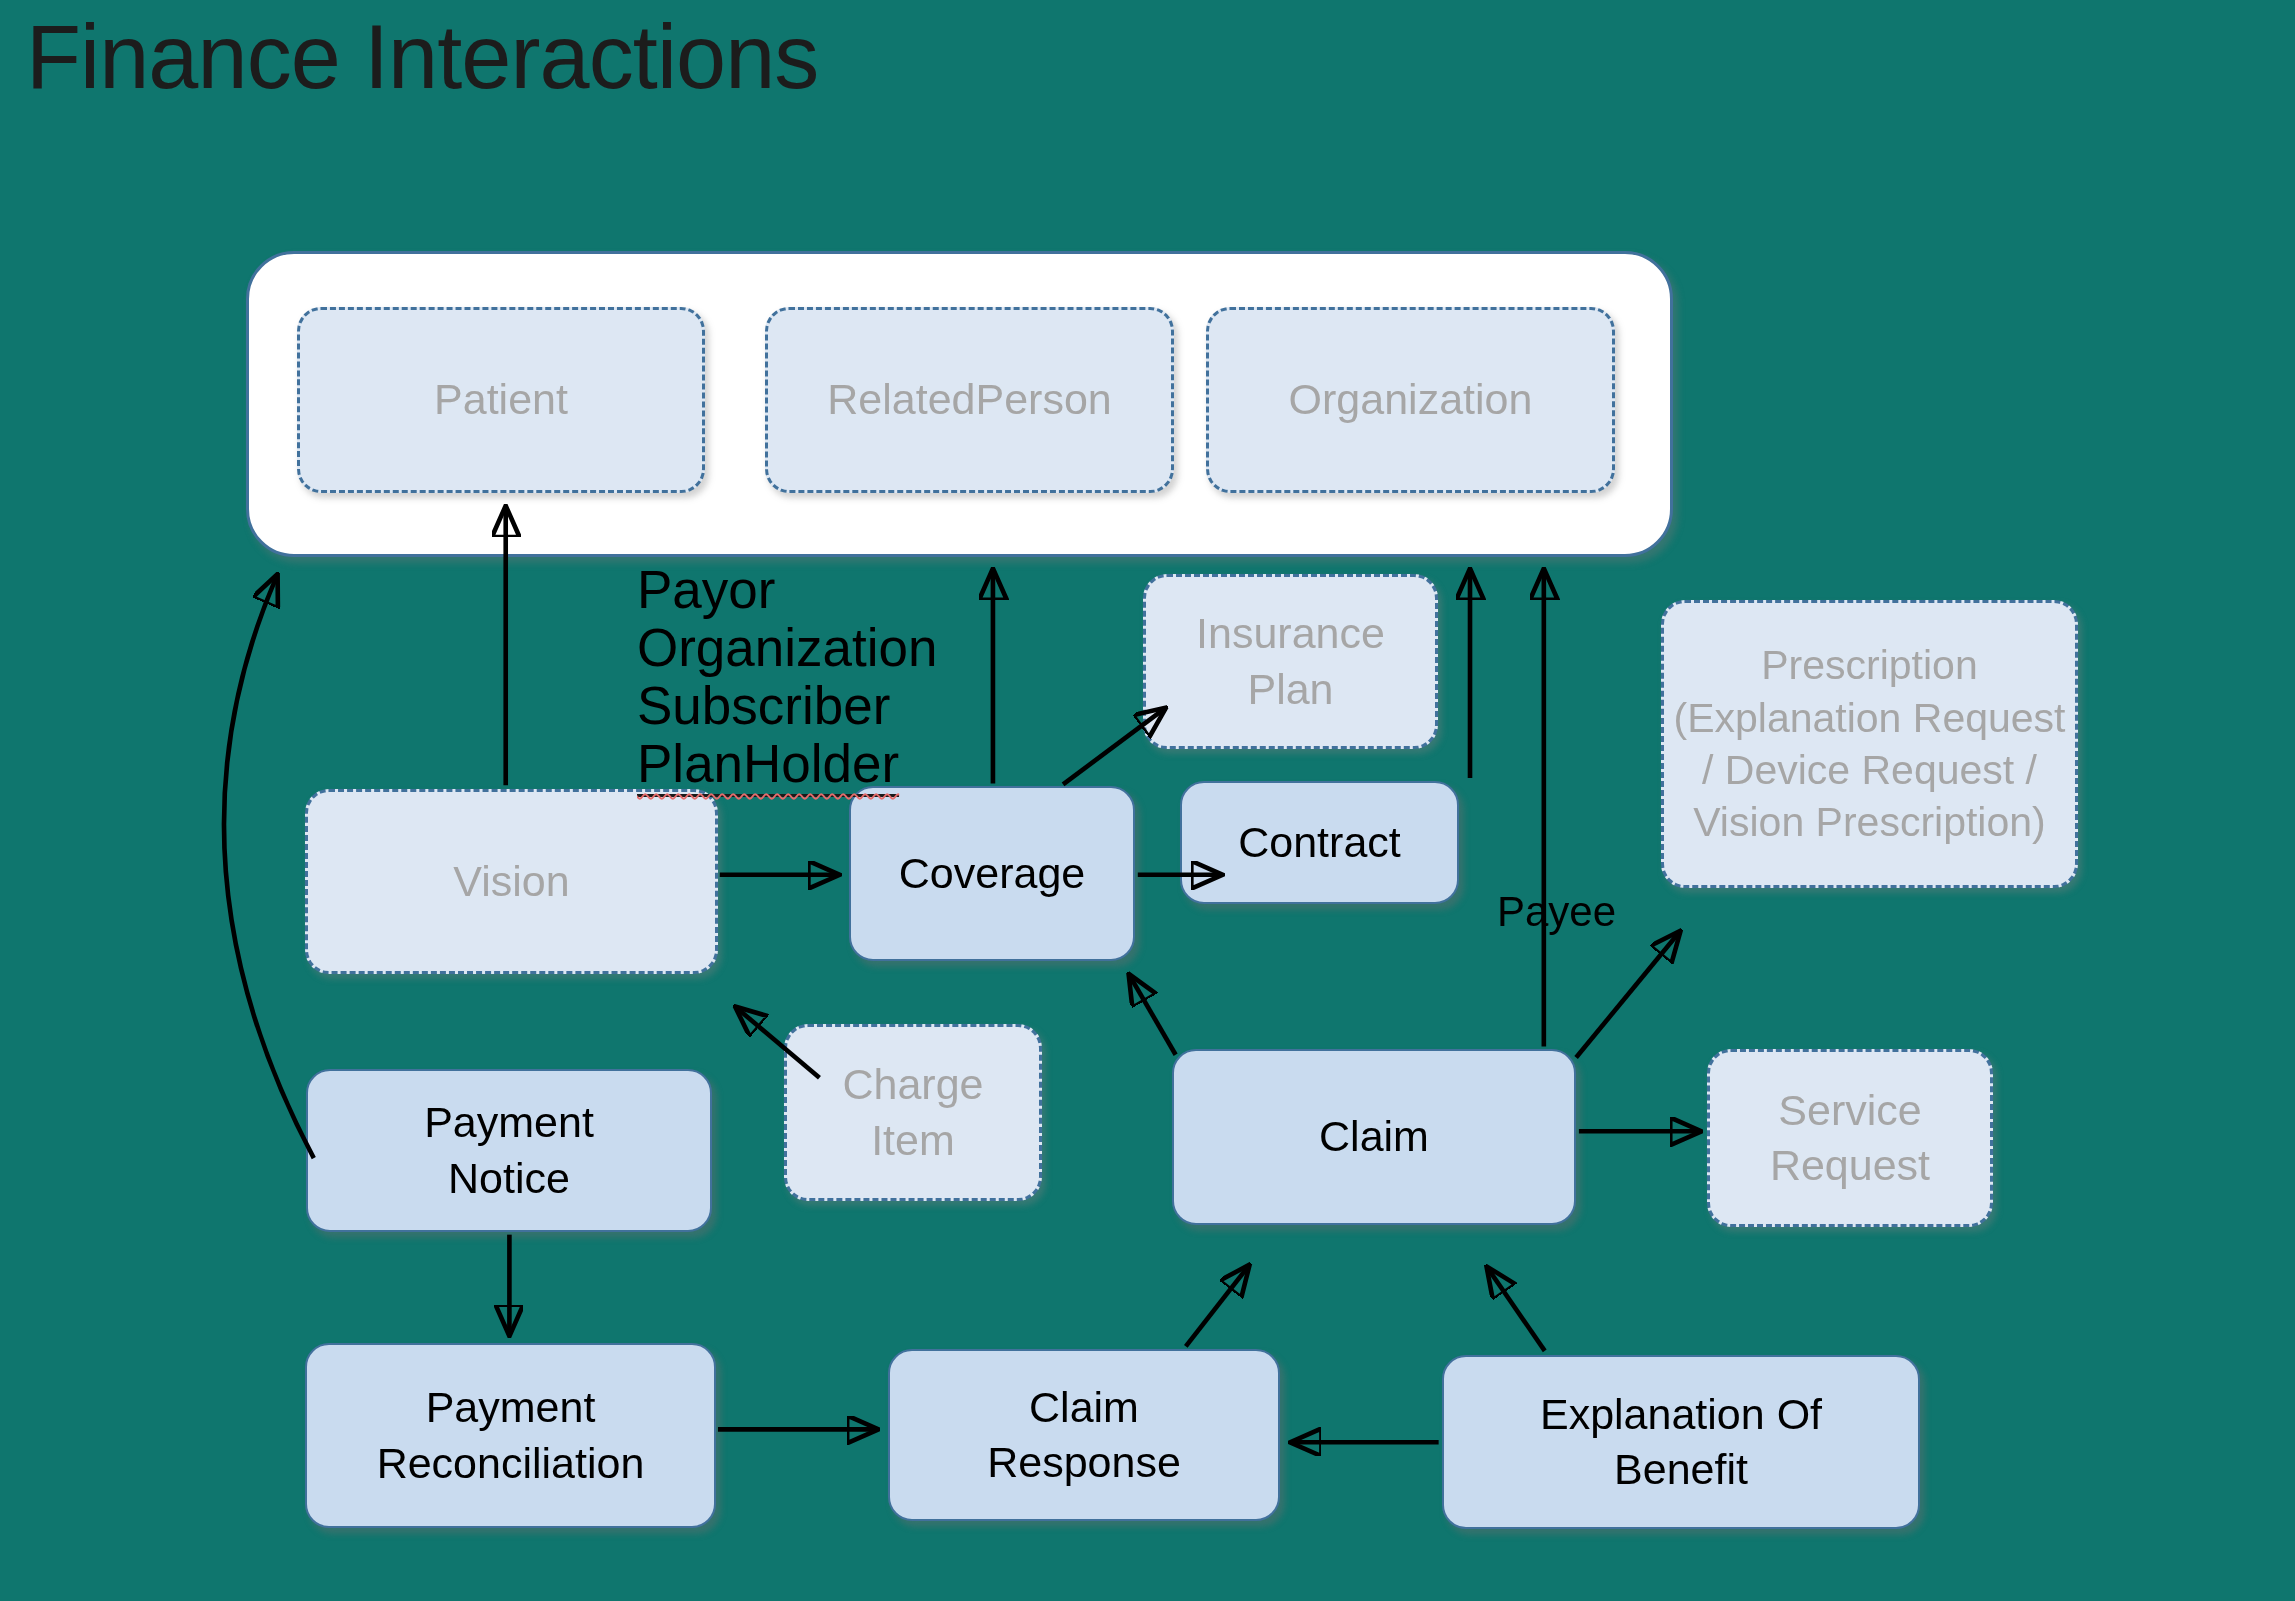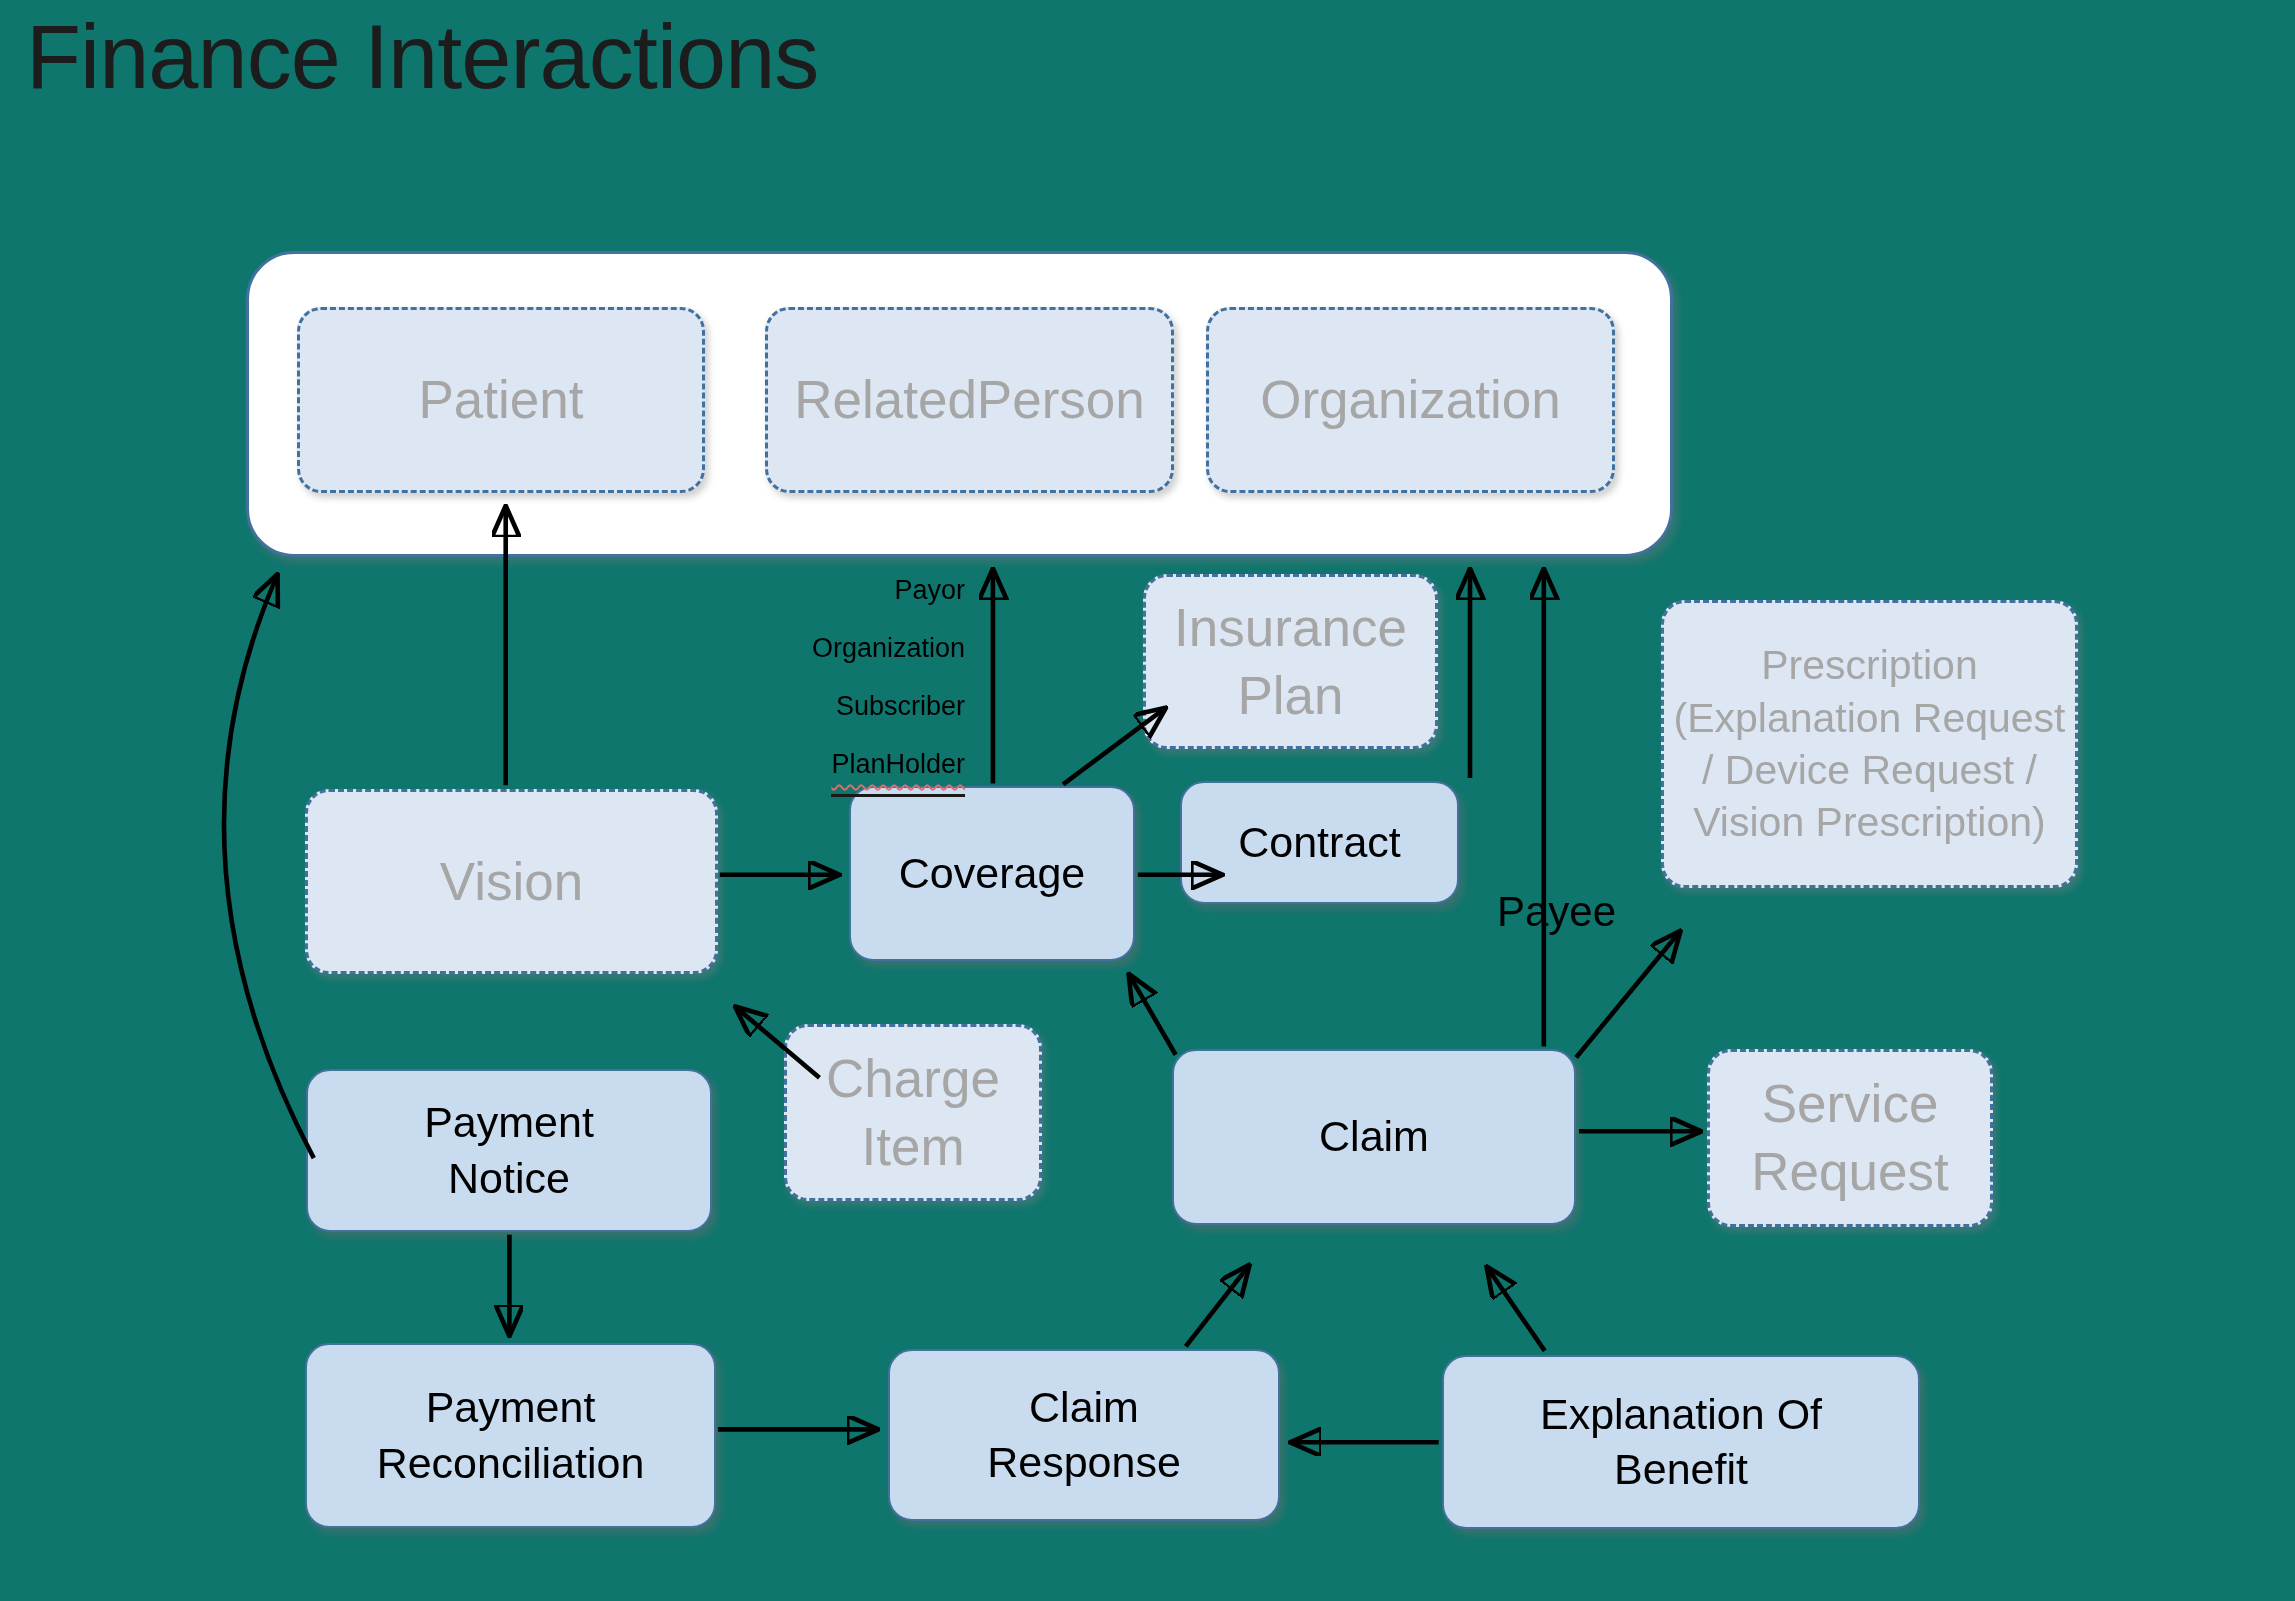--- a/index.html
+++ b/index.html
@@ -23,21 +23,21 @@
     position:absolute;display:flex;align-items:center;justify-content:center;
     text-align:center;border-radius:24px;white-space:pre-line;
     line-height:1.28;box-sizing:border-box;
   }
   .node.solid{
     background:#c9dbef;border:2.8px solid #41719c;color:#000000;
     font-size:43px;box-shadow:4.6px 5.5px 6.5px rgba(110,110,110,.40);
   }
   .node.dashed{
     background:#dde7f3;border:3.7px dashed #41719c;color:#a6a6a6;
-    font-size:53px;box-shadow:3.7px 4.6px 6.5px rgba(130,130,130,.35);
+    font-size:43px;box-shadow:3.7px 4.6px 6.5px rgba(130,130,130,.35);
   }
 
   #box-patient{left:297px;top:307px;width:408px;height:186px;}
   #box-related-person{left:765px;top:307px;width:409px;height:186px;}
   #box-organization{left:1206px;top:307px;width:409px;height:186px;}
   #box-insurance-plan{left:1143px;top:574px;width:295px;height:175px;}
   #box-prescription{left:1661px;top:600px;width:417px;height:288px;font-size:41px;}
   #box-account{left:305px;top:789px;width:413px;height:185px;}
   #box-coverage{left:849px;top:786px;width:286px;height:175px;}
   #box-contract{left:1180px;top:781px;width:279px;height:123px;}
@@ -45,21 +45,21 @@
   #box-claim{left:1172px;top:1049px;width:404px;height:176px;}
   #box-service-request{left:1707px;top:1049px;width:286px;height:178px;}
   #box-payment-notice{left:306px;top:1069px;width:406px;height:163px;}
   #box-payment-reconciliation{left:305px;top:1343px;width:411px;height:185px;}
   #box-claim-response{left:888px;top:1349px;width:392px;height:172px;}
   #box-explanation-of-benefit{left:1442px;top:1355px;width:478px;height:174px;}
 
   
   .roles-label{
     position:absolute;left:637px;top:561px;width:328px;
-    text-align:right;font-size:27px;line-height:58px;color:#000000;
+    text-align:left;font-size:53px;line-height:58px;color:#000000;
   }
   .roles-label .line{display:block;}
   .roles-label .squiggle{
     display:inline-block;border-bottom:3.7px solid #1a1a1a;padding-bottom:0.9px;
     text-decoration:underline wavy #e46c6c 1.8px;text-underline-offset:11px;
   }
   .payee-label{
     position:absolute;left:1497px;top:888px;width:185px;
     font-size:42px;color:#000000;text-align:left;
   }

